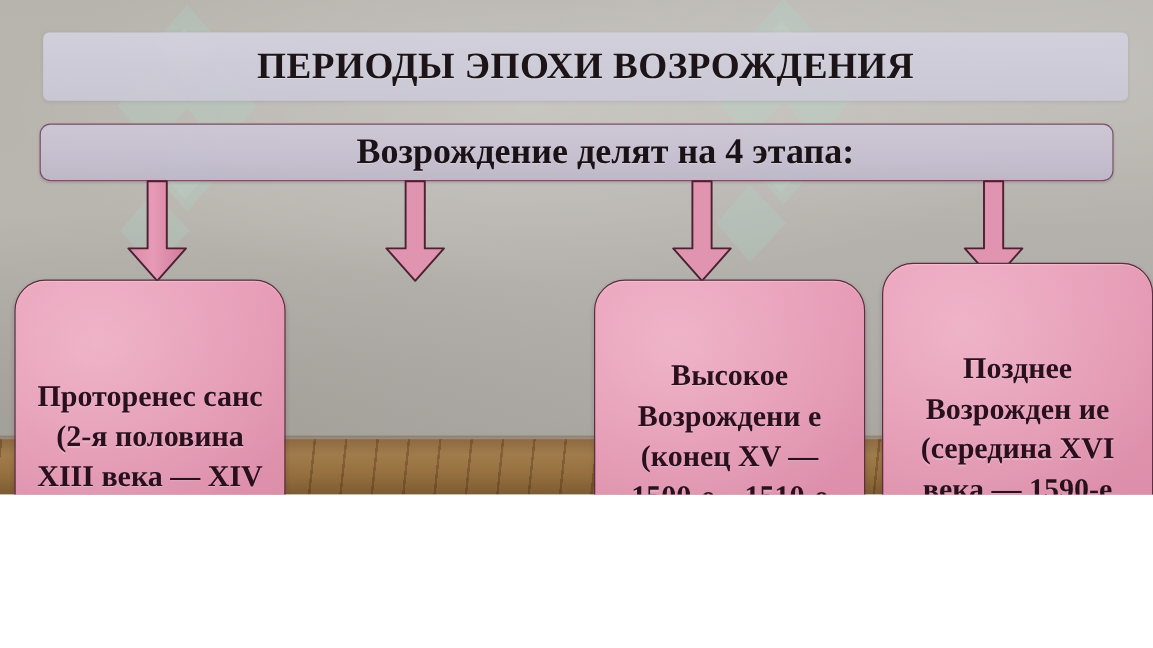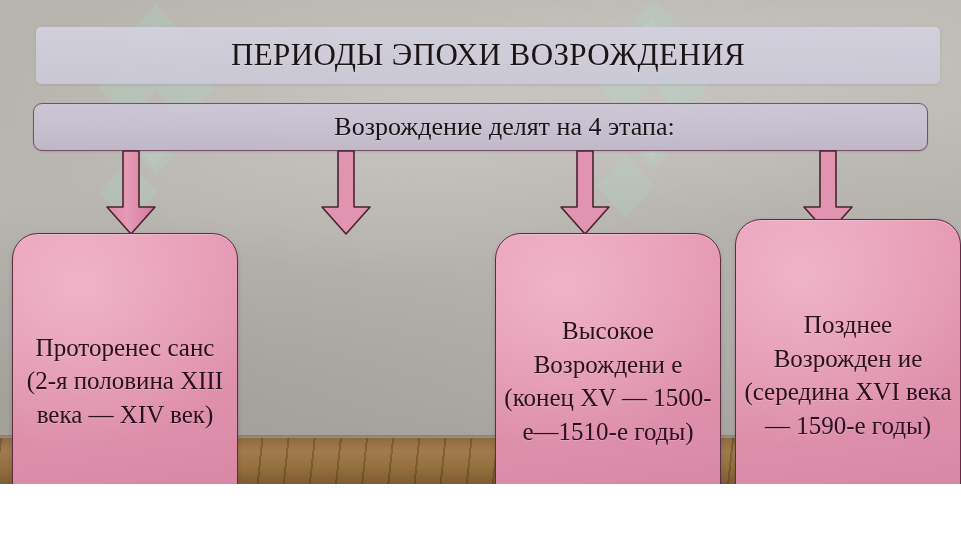--- a/index.html
+++ b/index.html
@@ -5,23 +5,24 @@
   html, body {
     margin: 0; padding: 0;
     width: 961px; height: 540px;
     overflow: hidden;
     font-family: "Liberation Serif", "DejaVu Serif", serif;
   }
 
   #stage {
     position: relative;
     width: 961px;
-    height: 484px;
+    height: 412px;
     background: linear-gradient(175deg, #b7b4ae 0%, #b9b6b0 35%, #b3b0ab 60%, #aeaba6 78%, #a7a4a0 90%, #a09d99 100%);
     overflow: hidden;
+    font-weight: bold;
   }
 
   
   .wall-glow {
     position: absolute; inset: 0;
     background:
       radial-gradient(ellipse 70% 55% at 46% 22%, rgba(255,255,255,0.22), rgba(255,255,255,0) 65%),
       radial-gradient(ellipse 60% 50% at 88% 12%, rgba(255,255,255,0.16), rgba(255,255,255,0) 70%),
       radial-gradient(ellipse 80% 60% at 8% 85%, rgba(90,80,70,0.16), rgba(0,0,0,0) 70%);
     pointer-events: none;
@@ -80,21 +81,21 @@
     left: 33px; top: 103px;
     width: 895px; height: 48px;
     box-sizing: border-box;
     border: 1.6px solid #7d4f67;
     border-radius: 9px;
     background: linear-gradient(180deg, rgba(206,199,215,0.92) 0%, rgba(199,192,210,0.9) 55%, rgba(190,183,201,0.88) 100%);
     display: flex; align-items: center; justify-content: center;
     box-shadow: 0 1px 2px rgba(70,50,65,0.18);
   }
   #subtitle-text {
-    font-size: 26px;
+    font-size: 30px;
     color: #1a1216;
     white-space: nowrap;
     text-shadow: 0 1px 0 rgba(255,255,255,0.25);
     margin-left: 48px;
   }
 
   
   .arrow { position: absolute; }
   .arrow svg { display: block; }
 

